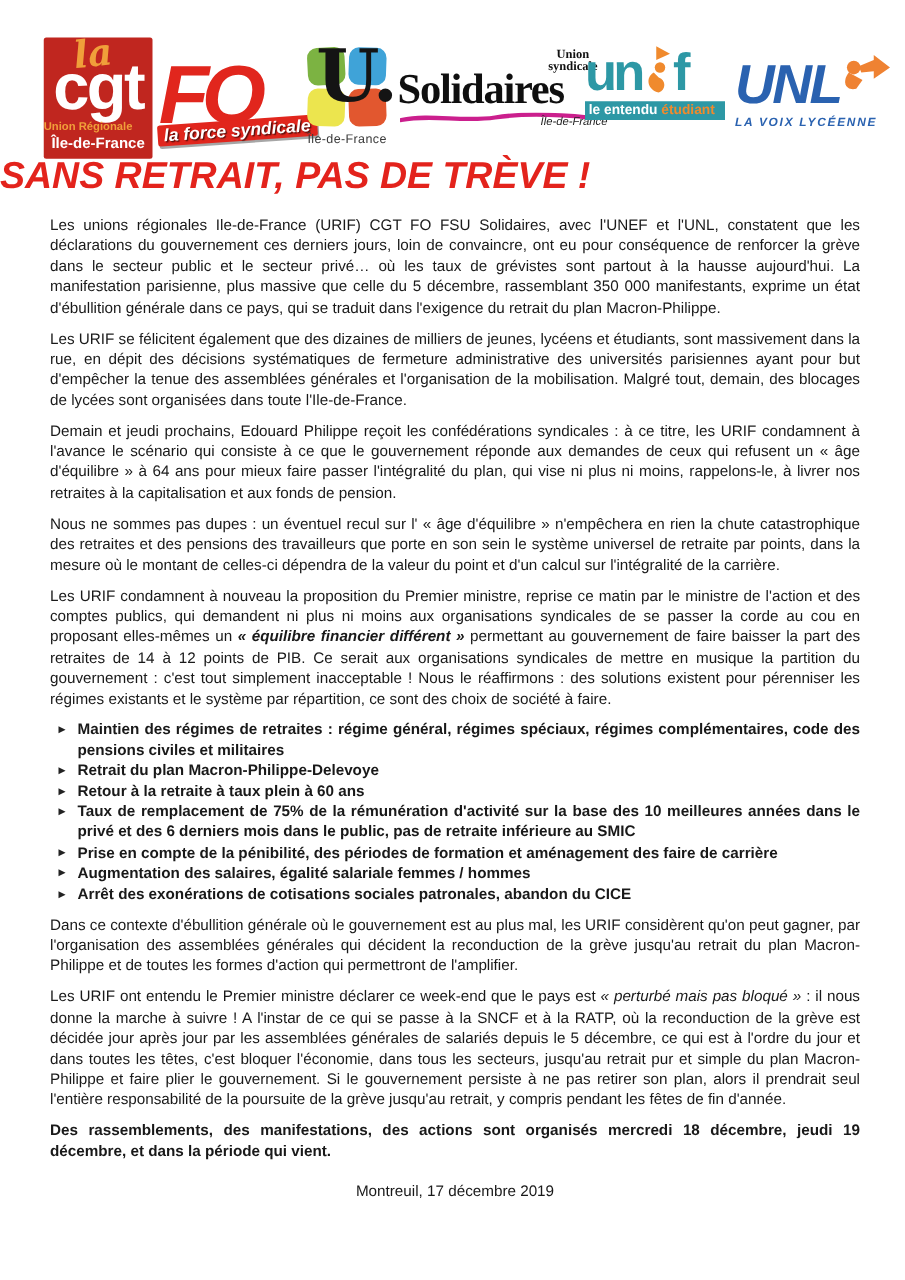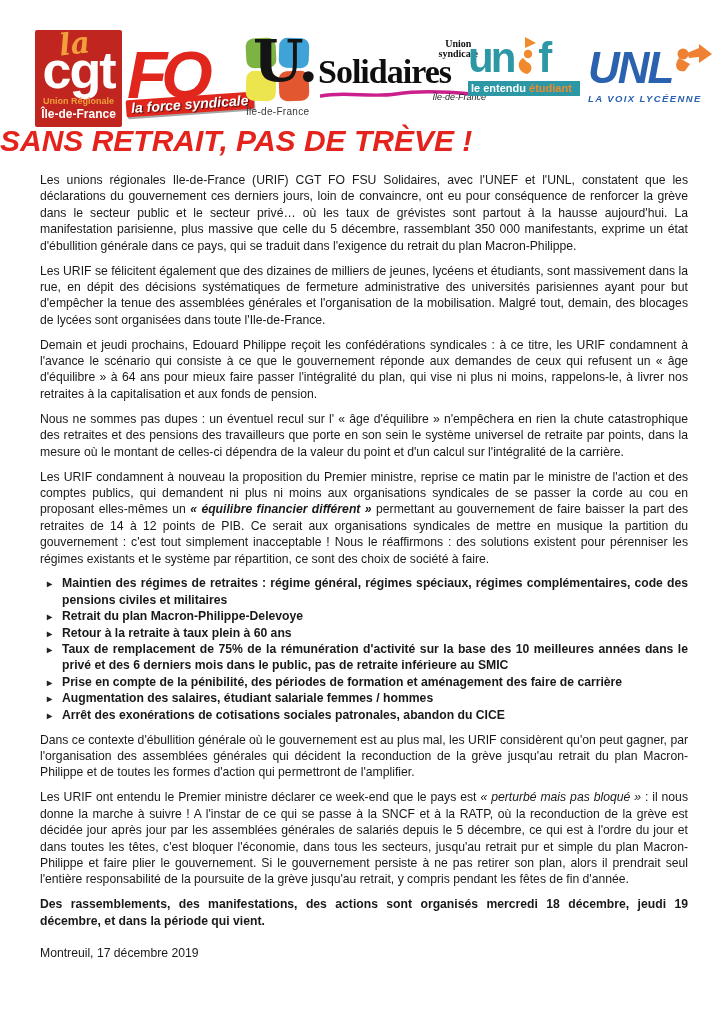--- a/index.html
+++ b/index.html
@@ -25,21 +25,21 @@
     margin:0 auto;
   }
   
   .logo{position:absolute;}
   
   .logo-cgt{left:35px;top:30px;width:87px;height:97px;background:var(--cgt-red);border-radius:2px;}
   .cgt-la{position:absolute;top:-4px;left:24px;font-family:"DejaVu Serif",serif;font-style:italic;font-weight:bold;
     font-size:30px;color:var(--cgt-orange);transform:rotate(-6deg);}
   .cgt-name{position:absolute;top:22px;left:0;right:0;text-align:center;font-size:52px;font-weight:bold;
     color:#fff;letter-spacing:-2px;line-height:36px;}
-  .cgt-r1{position:absolute;bottom:21px;width:100%;text-align:center;color:var(--cgt-orange);font-size:9px;font-weight:bold;}
+  .cgt-r1{position:absolute;bottom:21px;width:100%;color:var(--cgt-orange);font-size:9px;font-weight:bold;}
   .cgt-r2{position:absolute;bottom:6px;width:100%;text-align:center;color:#fff;font-size:12px;font-weight:bold;}
   
   .logo-fo{left:127px;top:44px;width:118px;height:82px;}
   .fo-acronym{font-size:66px;font-style:italic;font-weight:900;color:var(--fo-red);letter-spacing:-6px;line-height:62px;}
   .fo-ribbon{position:absolute;left:-1px;top:52px;transform:rotate(-4deg);background:var(--fo-red);color:#fff;
     font-style:italic;font-weight:bold;font-size:14px;padding:0 5px 1px;white-space:nowrap;
     text-shadow:1px 1px 1px rgba(0,0,0,.65);box-shadow:1px 2px 0 rgba(0,0,0,.35);border-radius:2px;}
   
   .logo-solu{left:246px;top:36px;width:72px;height:86px;}
   .solu-squares{position:absolute;top:2px;left:0;width:64px;height:64px;display:grid;
@@ -74,21 +74,21 @@
   .unl-trumpet{position:absolute;right:-6px;top:-7px;}
   .unl-tagline{font-size:9.5px;font-weight:bold;font-style:italic;color:var(--unl-blue);letter-spacing:1.4px;margin-top:3px;}
   
   .headline{position:absolute;left:0;top:124px;width:100%;margin:0;text-align:left;
     color:var(--headline-red);font-size:30px;font-weight:bold;font-style:italic;letter-spacing:0;}
   
   .body{position:absolute;left:40px;top:172px;width:648px;font-size:12.2px;line-height:16.4px;
     text-align:justify;color:var(--ink);}
   .body p{margin:0 0 8.5px;}
   .body p.bold-par{font-weight:bold;}
-  .body p.date{text-align:left;margin-top:16px;margin-bottom:0;}
+  .body p.date{text-align:center;margin-top:16px;margin-bottom:0;}
   .it{font-style:italic;}
   .bd{font-weight:bold;}
   ul.bullets{margin:0 0 8.5px;padding:0;list-style:none;font-weight:bold;}
   ul.bullets li{position:relative;padding-left:22px;}
   ul.bullets .marker{position:absolute;left:7px;top:1px;font-size:10px;color:#222;}
 </style>
 </head>
 <body>
 
 <div class="page">
@@ -161,21 +161,21 @@
       <p><span>Les URIF se félicitent également que des dizaines de milliers de jeunes, lycéens et étudiants, sont massivement dans la rue, en dépit des décisions systématiques de fermeture administrative des universités parisiennes ayant pour but d'empêcher la tenue des assemblées générales et l'organisation de la mobilisation. Malgré tout, demain, des blocages de lycées sont organisées dans toute l'Ile-de-France.</span></p>
       <p><span>Demain et jeudi prochains, Edouard Philippe reçoit les confédérations syndicales : à ce titre, les URIF condamnent à l'avance le scénario qui consiste à ce que le gouvernement réponde aux demandes de ceux qui refusent un « âge d'équilibre » à 64 ans pour mieux faire passer l'intégralité du plan, qui vise ni plus ni moins, rappelons-le, à livrer nos retraites à la capitalisation et aux fonds de pension.</span></p>
       <p><span>Nous ne sommes pas dupes : un éventuel recul sur l' « âge d'équilibre » n'empêchera en rien la chute catastrophique des retraites et des pensions des travailleurs que porte en son sein le système universel de retraite par points, dans la mesure où le montant de celles-ci dépendra de la valeur du point et d'un calcul sur l'intégralité de la carrière.</span></p>
       <p><span>Les URIF condamnent à nouveau la proposition du Premier ministre, reprise ce matin par le ministre de l'action et des comptes publics, qui demandent ni plus ni moins aux organisations syndicales de se passer la corde au cou en proposant elles-mêmes un </span><span class="it bd">« équilibre financier différent »</span><span> permettant au gouvernement de faire baisser la part des retraites de 14 à 12 points de PIB. Ce serait aux organisations syndicales de mettre en musique la partition du gouvernement : c'est tout simplement inacceptable ! Nous le réaffirmons : des solutions existent pour pérenniser les régimes existants et le système par répartition, ce sont des choix de société à faire.</span></p>
       <ul class="bullets">
         <li><span class="marker">▸</span><span>Maintien des régimes de retraites : régime général, régimes spéciaux, régimes complémentaires, code des pensions civiles et militaires</span></li>
         <li><span class="marker">▸</span><span>Retrait du plan Macron-Philippe-Delevoye</span></li>
         <li><span class="marker">▸</span><span>Retour à la retraite à taux plein à 60 ans</span></li>
         <li><span class="marker">▸</span><span>Taux de remplacement de 75% de la rémunération d'activité sur la base des 10 meilleures années dans le privé et des 6 derniers mois dans le public, pas de retraite inférieure au SMIC</span></li>
         <li><span class="marker">▸</span><span>Prise en compte de la pénibilité, des périodes de formation et aménagement des faire de carrière</span></li>
-        <li><span class="marker">▸</span><span>Augmentation des salaires, étudiant salariale femmes / hommes</span></li>
+        <li><span class="marker">▸</span><span>Augmentation des salaires, égalité salariale femmes / hommes</span></li>
         <li><span class="marker">▸</span><span>Arrêt des exonérations de cotisations sociales patronales, abandon du CICE</span></li>
       </ul>
       <p><span>Dans ce contexte d'ébullition générale où le gouvernement est au plus mal, les URIF considèrent qu'on peut gagner, par l'organisation des assemblées générales qui décident la reconduction de la grève jusqu'au retrait du plan Macron-Philippe et de toutes les formes d'action qui permettront de l'amplifier.</span></p>
       <p><span>Les URIF ont entendu le Premier ministre déclarer ce week-end que le pays est </span><span class="it">« perturbé mais pas bloqué »</span><span> : il nous donne la marche à suivre ! A l'instar de ce qui se passe à la SNCF et à la RATP, où la reconduction de la grève est décidée jour après jour par les assemblées générales de salariés depuis le 5 décembre, ce qui est à l'ordre du jour et dans toutes les têtes, c'est bloquer l'économie, dans tous les secteurs, jusqu'au retrait pur et simple du plan Macron-Philippe et faire plier le gouvernement. Si le gouvernement persiste à ne pas retirer son plan, alors il prendrait seul l'entière responsabilité de la poursuite de la grève jusqu'au retrait, y compris pendant les fêtes de fin d'année.</span></p>
       <p class="bold-par"><span>Des rassemblements, des manifestations, des actions sont organisés mercredi 18 décembre, jeudi 19 décembre, et dans la période qui vient.</span></p>
       <p class="date"><span>Montreuil, 17 décembre 2019</span></p>
     </main>
 
 </div>
 

